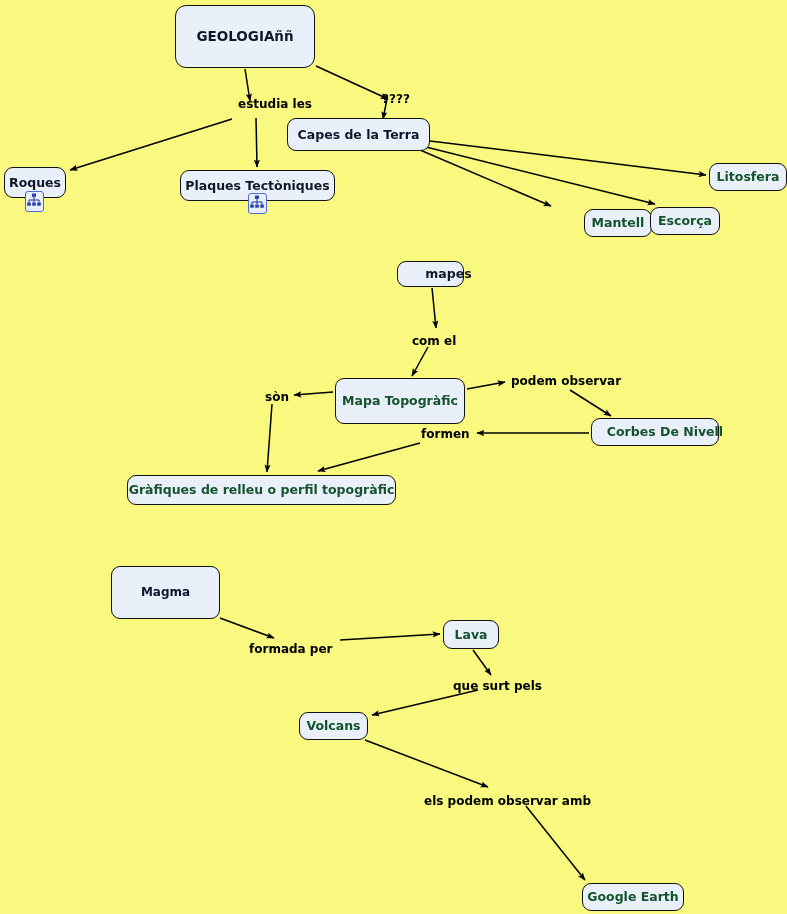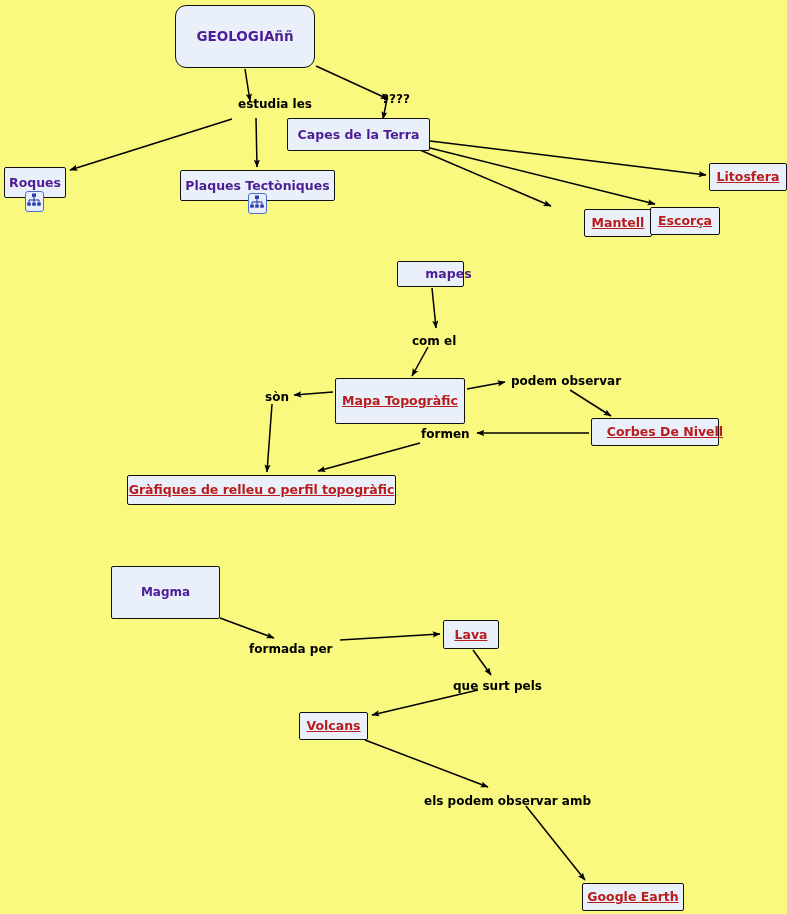--- a/index.html
+++ b/index.html
@@ -25,31 +25,31 @@
     top: 0;
     width: 787px;
     height: 914px;
     pointer-events: none;
   }
   .node {
     position: absolute;
     box-sizing: border-box;
     background: #eaf0fa;
     border: 1.6px solid #111111;
-    border-radius: 2px;
+    border-radius: 9px;
     display: flex;
     align-items: center;
     justify-content: center;
     font-weight: bold;
     text-align: center;
     line-height: 1.1;
     white-space: nowrap;
   }
-  .node.pink { color: #4c1d95; }
-  .node.blue { color: #b91c1c; text-decoration: underline; }
+  .node.pink { color: #0f172a; }
+  .node.blue { color: #14532d; }
   .node.big { font-size: 12px; }
   .node.std { font-size: 12.5px; }
   .node.title-node {
     font-size: 13.5px;
     border-radius: 11px;
   }
   .link-label {
     position: absolute;
     color: #000000;
     font-weight: bold;

